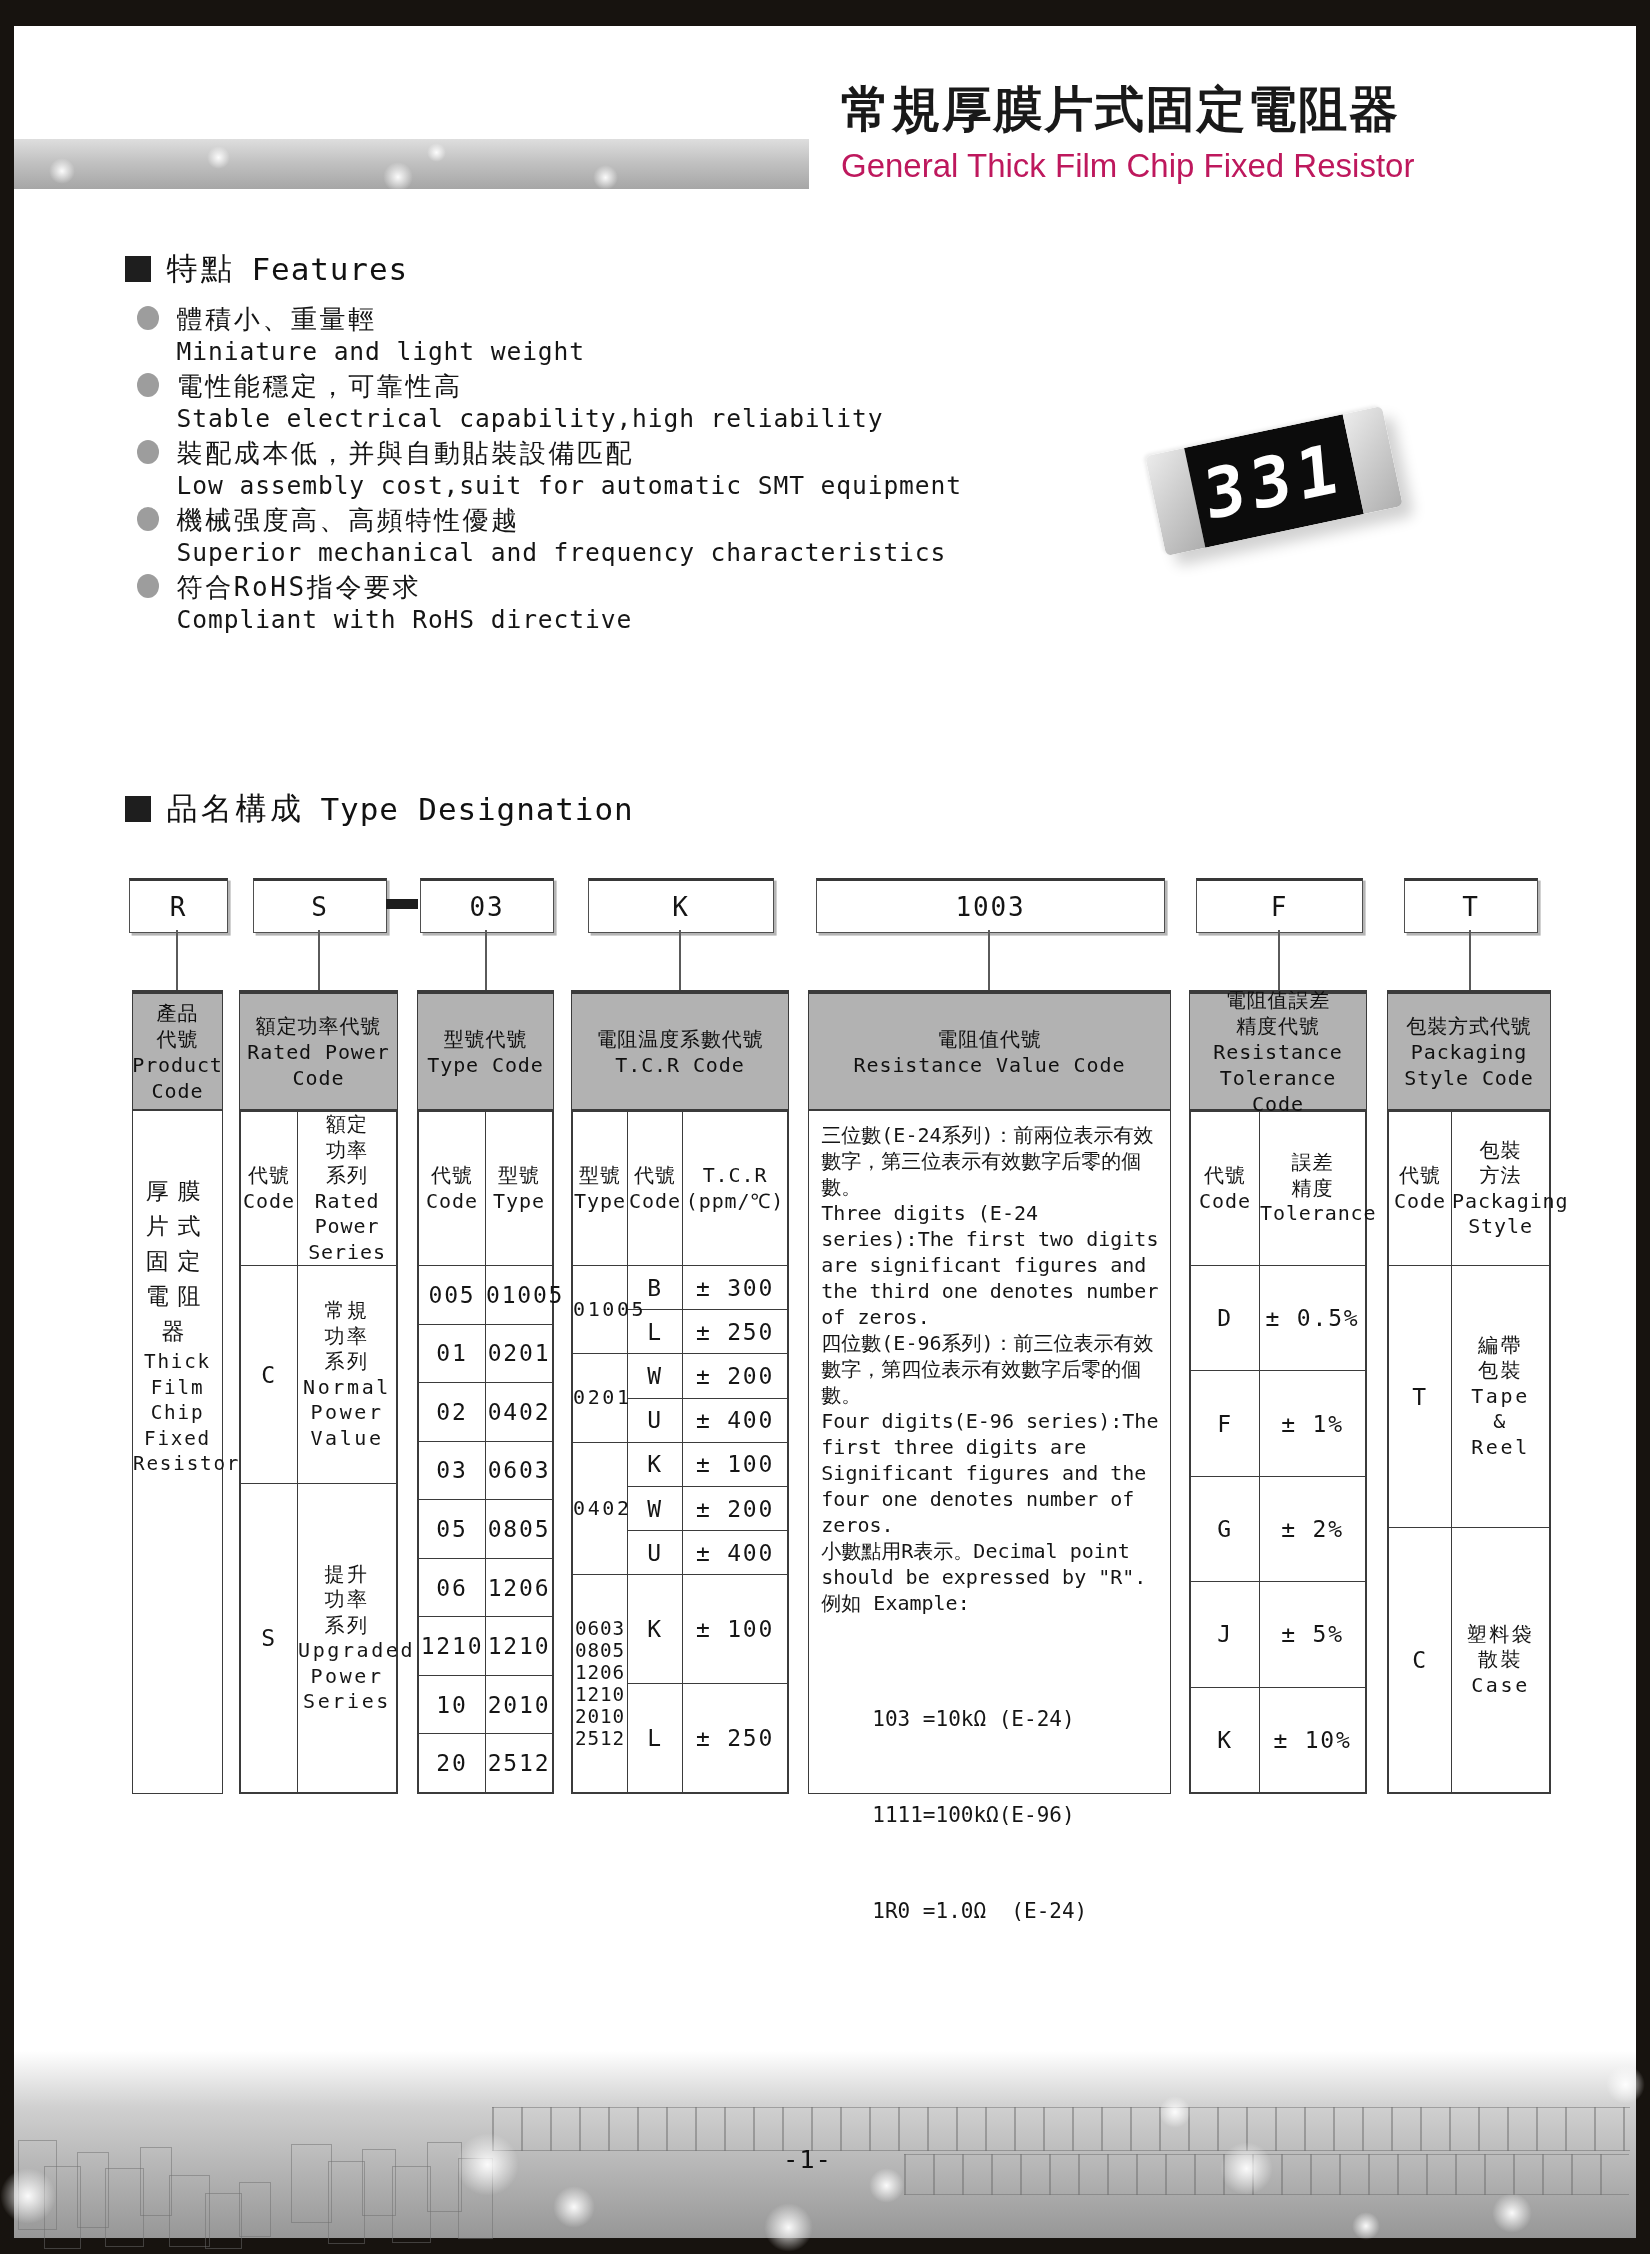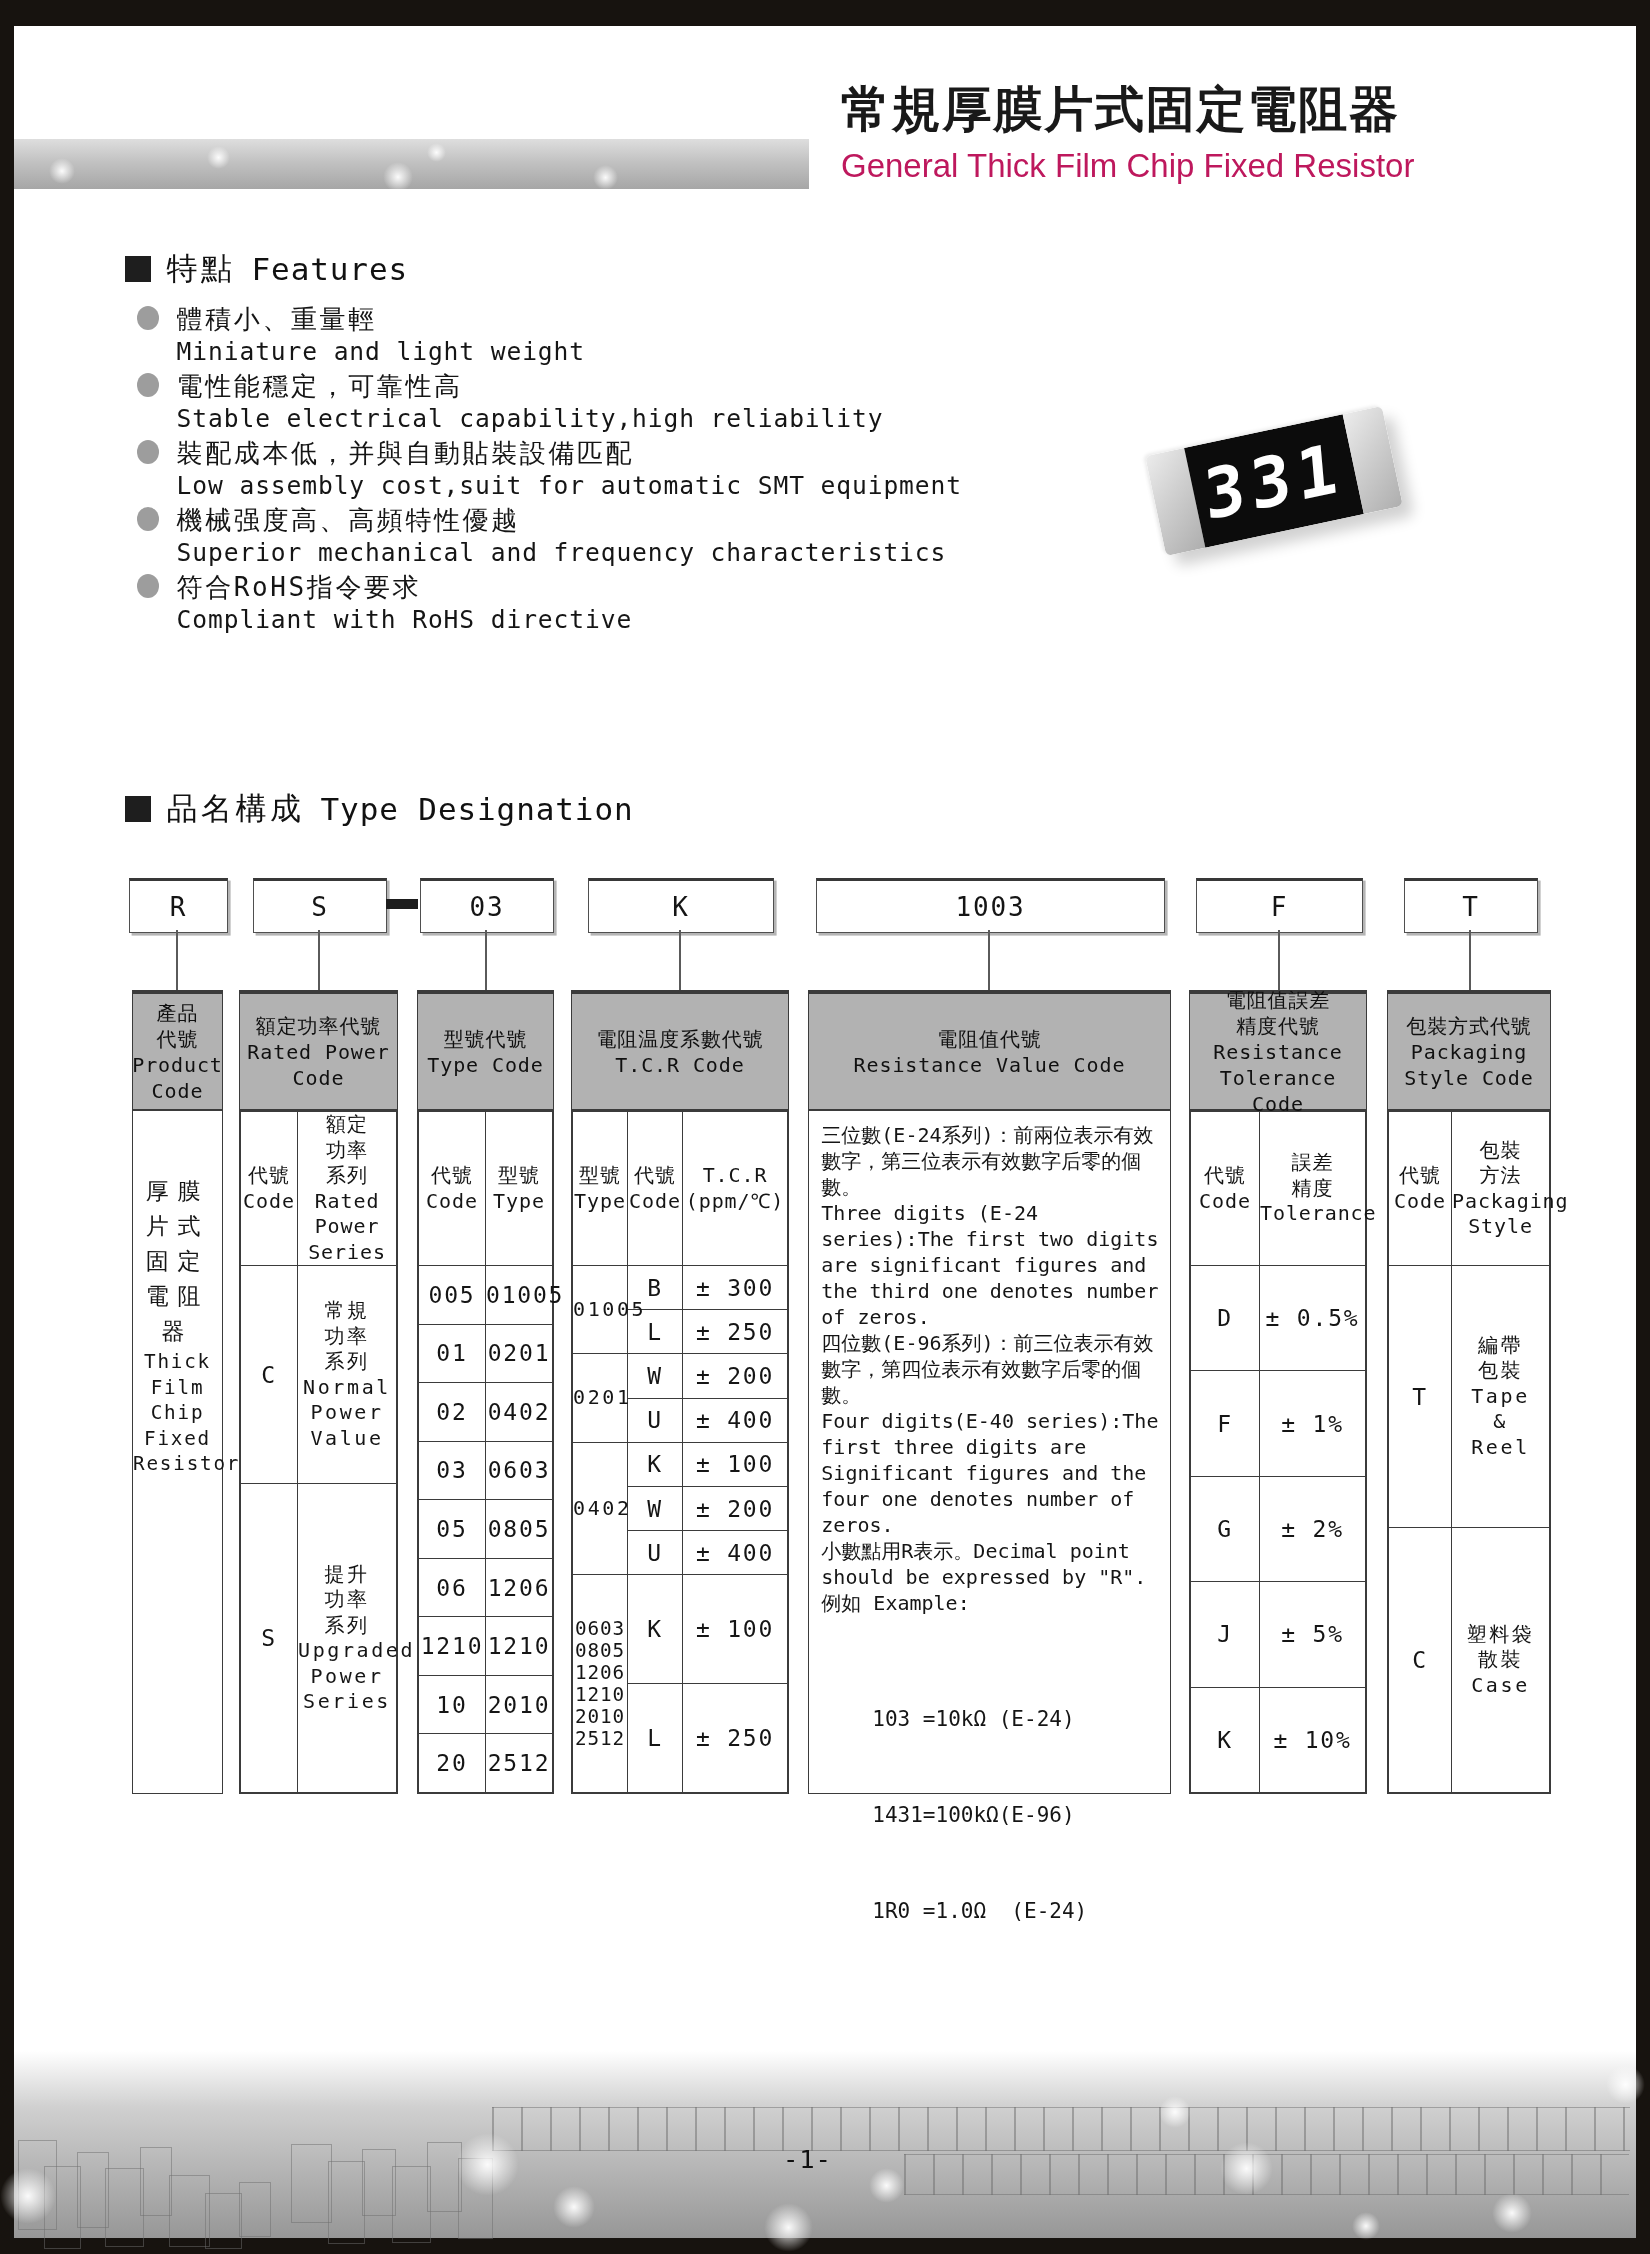--- a/index.html
+++ b/index.html
@@ -347,26 +347,26 @@
       </table>
   </div>
 
   <div class="col" style="left:808px;width:361px;">
     <div class="col-header">電阻值代號
 Resistance Value Code</div>
     <div class="c5body">
       <p>三位數(E-24系列)：前兩位表示有效數字，第三位表示有效數字后零的個數。</p>
       <p>Three digits (E-24 series):The first two digits are significant figures and the third one denotes number of zeros.</p>
       <p>四位數(E-96系列)：前三位表示有效數字，第四位表示有效數字后零的個數。</p>
-      <p>Four digits(E-40 series):The first three digits are Significant figures and the four one denotes number of zeros.</p>
+      <p>Four digits(E-96 series):The first three digits are Significant figures and the four one denotes number of zeros.</p>
       <p>小數點用R表示。Decimal point should be expressed by "R".</p>
       <p class="ex-label">例如 Example:</p>
       <div class="ex-lines">
         <div>103 =10kΩ (E-24)</div>
-        <div>1431=100kΩ(E-96)</div>
+        <div>1111=100kΩ(E-96)</div>
         <div>1R0 =1.0Ω  (E-24)</div>
       </div>
     </div>
   </div>
 
   <div class="col" style="left:1189px;width:176px;">
     <div class="col-header">電阻值誤差
 精度代號
 Resistance
 Tolerance Code</div>

